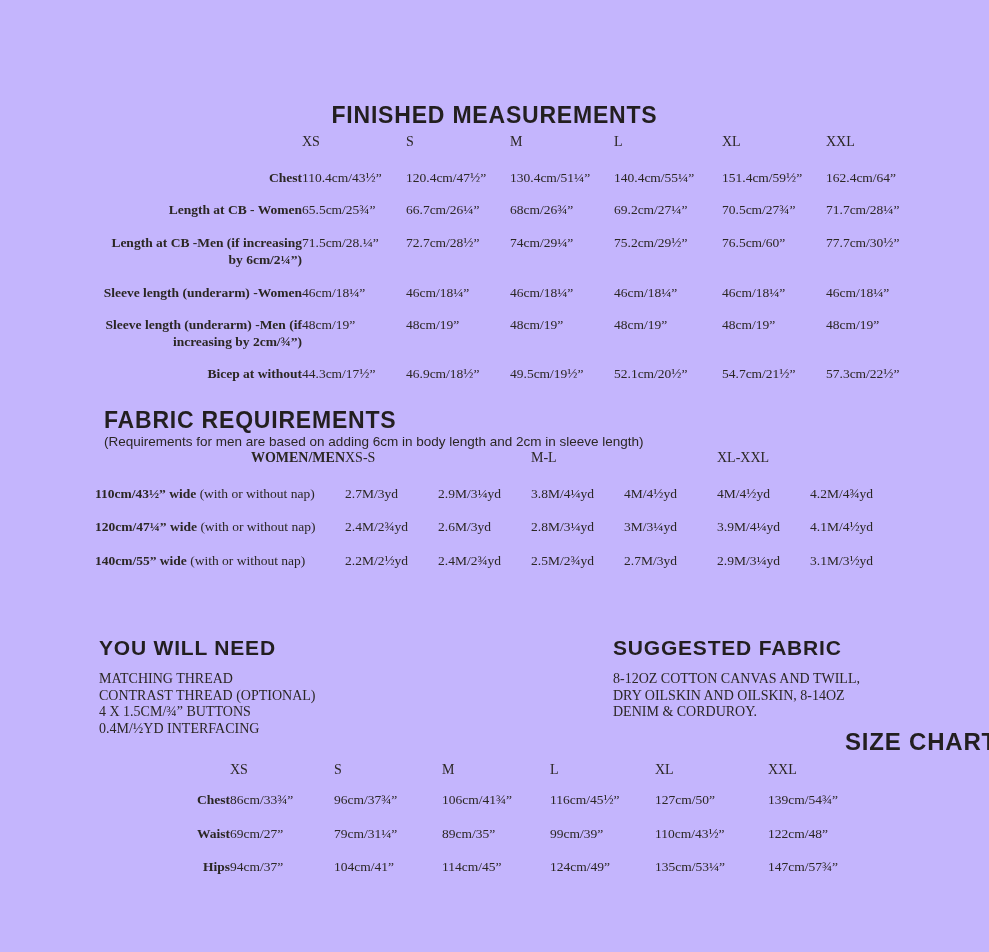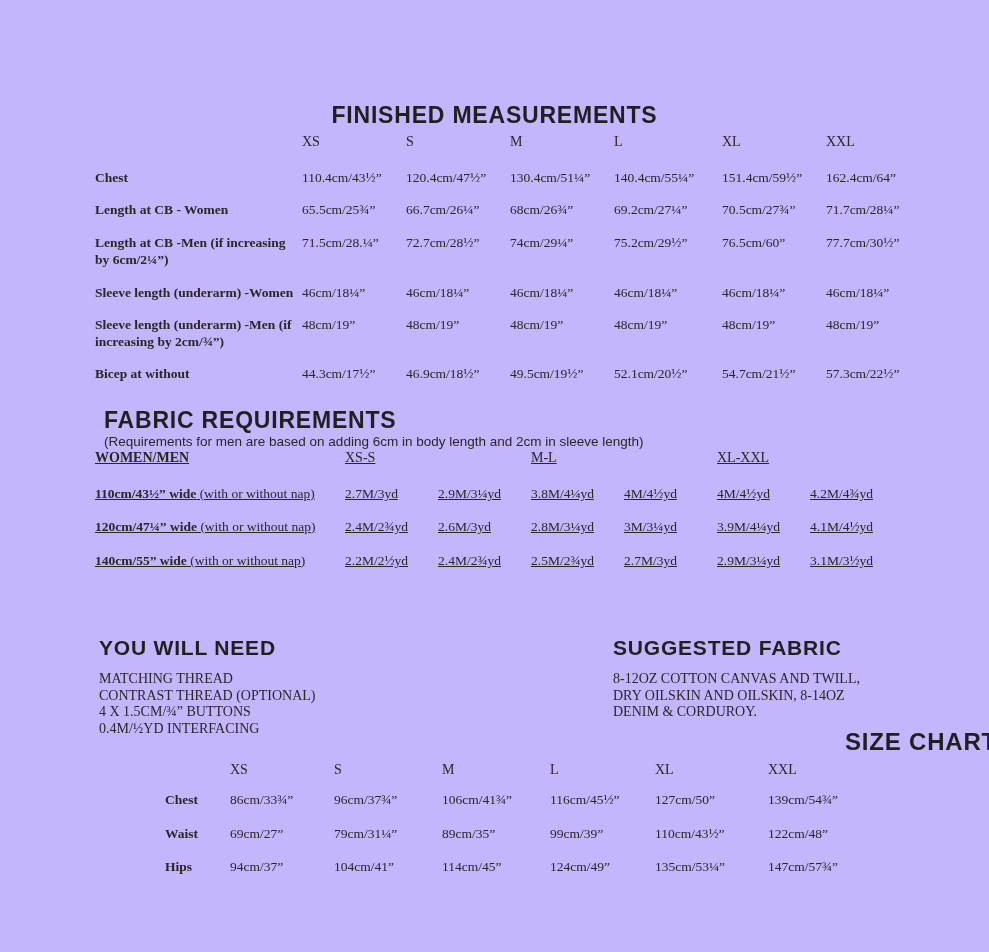--- a/index.html
+++ b/index.html
@@ -13,24 +13,24 @@
   }
   .fm-title  { position:absolute; top:102px; left:0; width:100%; text-align:center; font-size:23px; }
   .sc-title  { position:absolute; top:728px; left:8px; width:100%; text-align:right; font-size:24px; }
   .fr-head   { position:absolute; top:407px; left:95px; display:flex; align-items:baseline;flex-direction:column; }
   .fr-title  { font-size:23px; }
   .fr-note   { font-size:13.5px; color:#2b2724; margin-left:9px; letter-spacing:0; white-space:nowrap;
                font-family:Liberation Sans, sans-serif; font-weight:normal; }
   table { border-collapse:collapse; table-layout:fixed; }
   .tbl td { vertical-align:top; font-size:13.5px; line-height:16.5px; padding:0; color:#2b2724; }
   .tbl .colhdr { font-size:14px; }
-  .tbl .rowlabel { font-weight:700; }
+  .tbl .rowlabel { font-weight:700;text-align:right; }
   .tbl .val { white-space:nowrap; }
   .fm-table { position:absolute; top:134px; left:95px; }
-  .fr-table { position:absolute; top:450px; left:95px;text-decoration:underline; }
+  .fr-table { position:absolute; top:450px; left:95px; }
   .fr-label { white-space:nowrap; }
   .fr-label .b { font-weight:700; }
   .sc-table { position:absolute; top:762px; left:165px; }
   .ywn { position:absolute; top:636px; left:99px;  width:400px; }
   .sf  { position:absolute; top:636px; left:613px; width:300px; }
   .sec-title { font-size:21px; }
   .sec-lines { margin-top:11px; font-size:14px; line-height:16.5px; }
   .sec-lines div { white-space:nowrap; }
 </style>
 </head>

